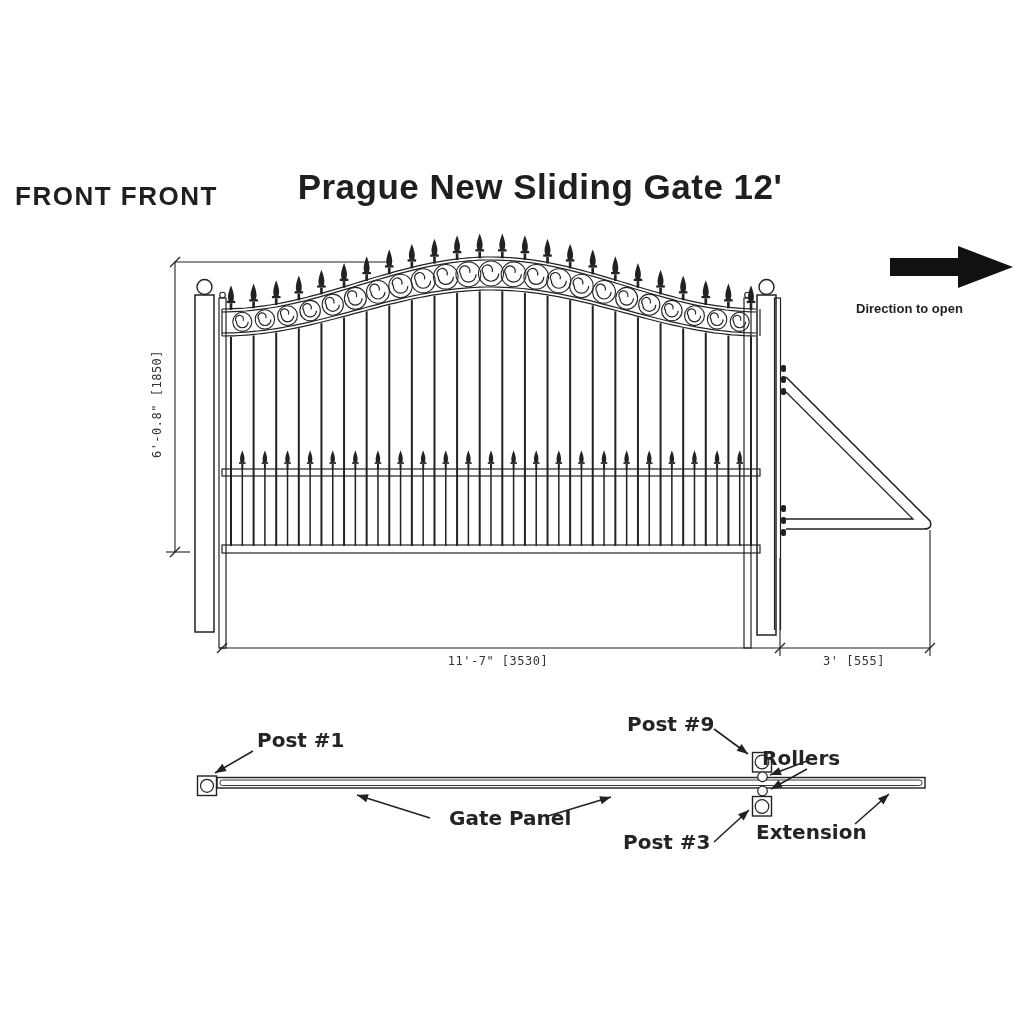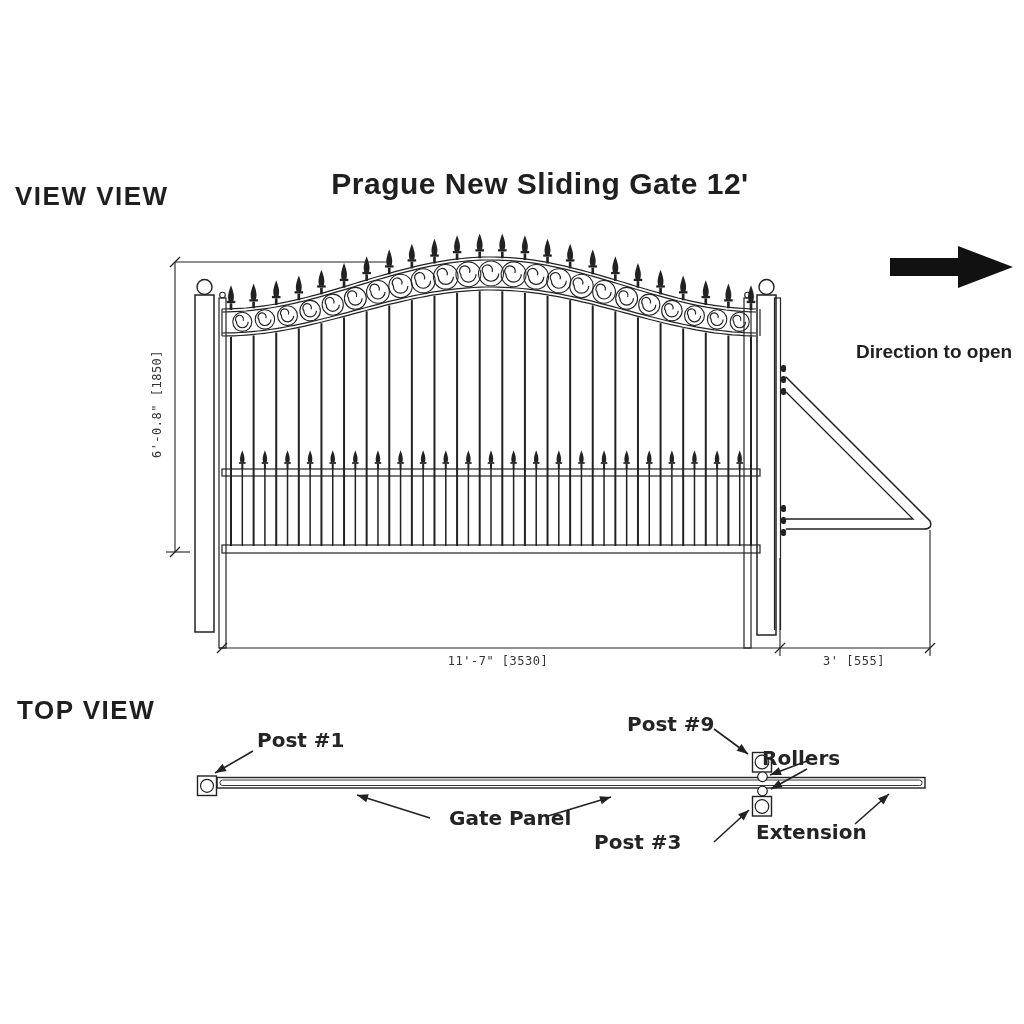--- a/index.html
+++ b/index.html
@@ -1,26 +1,26 @@
 <!DOCTYPE html>
 <html><head>
 <meta charset="utf-8">
 <style>
   html,body{margin:0;padding:0;background:#ffffff;}
   #page{position:relative;width:1024px;height:1024px;background:#fff;
         font-family:"Liberation Sans",sans-serif;color:#1f1f1f;overflow:hidden;}
   #drawing{position:absolute;left:0;top:0;}
   .abs{position:absolute;white-space:nowrap;}
-  .title{font-size:30px;font-weight:700;letter-spacing:.5px;transform:translateX(-50%);}
+  .title{font-size:35px;font-weight:700;letter-spacing:.5px;transform:translateX(-50%);}
   .viewlabel{font-size:26px;font-weight:600;letter-spacing:1.5px;}
   .tvlabel{font-family:"DejaVu Sans",sans-serif;font-size:20px;font-weight:700;color:#242424;}
   .dim{font-family:"DejaVu Sans Mono",monospace;font-size:12px;color:#333;letter-spacing:.5px;}
   .dim.center{transform:translateX(-50%);}
   .dim.vert{transform:translate(-50%,-50%) rotate(-90deg);}
-  .dirlabel{font-size:19px;font-weight:600;margin-top:40px;}
+  .dirlabel{font-size:13px;font-weight:600;}
 </style>
 </head>
 <body>
 
 <div id="page">
 
   <svg id="drawing" width="1024" height="1024" viewBox="0 0 1024 1024">
       <g>
         <g>
           <rect x="195" y="295" width="19" height="337" fill="#fff" stroke="#222222" stroke-width="1.5"></rect>
@@ -407,27 +407,26 @@
           <polygon points="611,797 599.2558073906212,796.1550503246875 601.6812384729928,804.1972691767622" fill="#222222"></polygon>
           <line x1="714" y1="842" x2="749" y2="810" stroke="#222222" stroke-width="1.6"></line>
           <polygon points="749,810 738.0476524298863,814.3227401845847 743.7157137060638,820.5221822054039" fill="#222222"></polygon>
           <line x1="855" y1="824" x2="889" y2="794" stroke="#222222" stroke-width="1.6"></line>
           <polygon points="889,794 877.9729727152193,798.128519015422 883.5305944667488,804.4271570004887" fill="#222222"></polygon>
         </g>
       </g>
     </svg>
 
   <div class="abs title" style="left:540px;top:167px;">Prague New Sliding Gate 12'</div>
-  <div class="abs viewlabel" style="left:15px;top:181px;">VIEW VIEW</div>
+  <div class="abs viewlabel" style="left:15px;top:181px;">FRONT FRONT</div>
   <div class="abs dirlabel" style="left:856px;top:301px;">Direction to open</div>
 
   <div class="abs dim vert" style="left:157px;top:404px;">6'-0.8" [1850]</div>
   <div class="abs dim center" style="left:498px;top:654px;">11'-7" [3530]</div>
   <div class="abs dim center" style="left:854px;top:654px;">3' [555]</div>
 
-  <div class="abs viewlabel" style="left:17px;top:695px;">TOP VIEW</div>
   <div class="abs tvlabel" style="left:257px;top:728px;text-align:right;">Post #1</div>
   <div class="abs tvlabel" style="left:627px;top:712px;">Post #9</div>
   <div class="abs tvlabel" style="left:762px;top:746px;">Rollers</div>
   <div class="abs tvlabel" style="left:449px;top:806px;">Gate Panel</div>
-  <div class="abs tvlabel" style="left:594px;top:830px;">Post #3</div>
+  <div class="abs tvlabel" style="left:623px;top:830px;">Post #3</div>
   <div class="abs tvlabel" style="left:756px;top:820px;text-align:right;">Extension</div>
 </div>
 
 </body></html>

